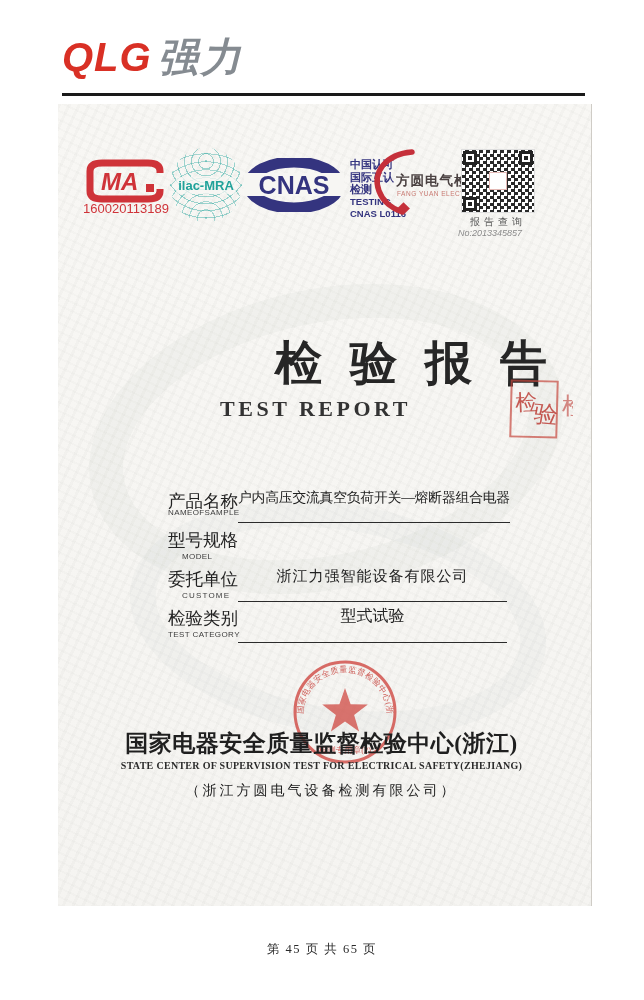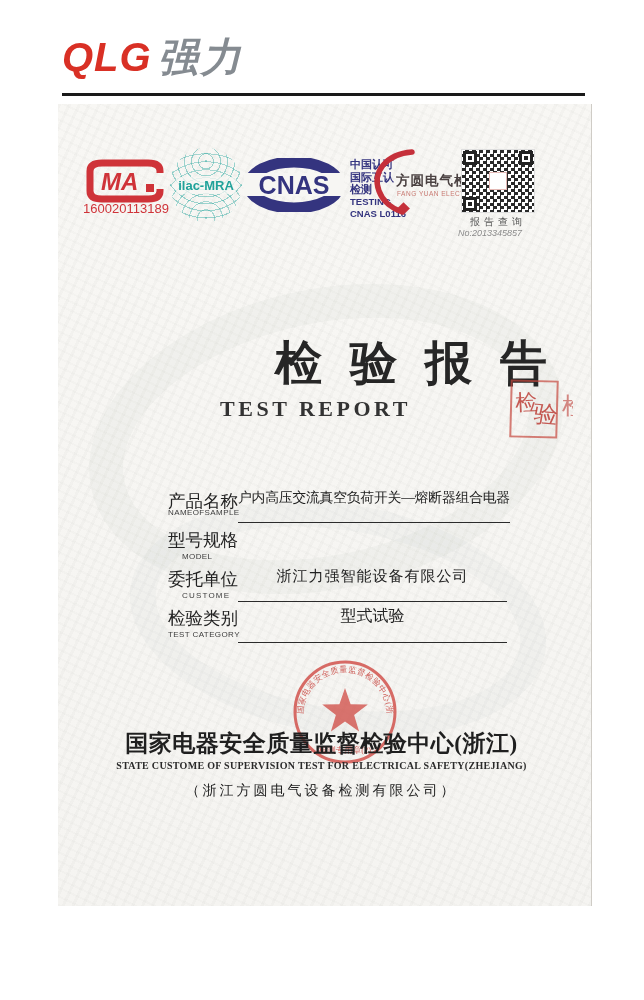--- a/index.html
+++ b/index.html
@@ -185,17 +185,18 @@
       </defs>
       <circle cx="55" cy="55" r="50" fill="none" stroke="rgba(207,72,66,.8)" stroke-width="3"></circle>
       <polygon points="55,31 60.6,47.2 77.8,47.6 64.1,58 69.1,74.4 55,64.6 40.9,74.4 45.9,58 32.2,47.6 49.4,47.2" fill="rgba(207,72,66,.75)"></polygon>
       <text font-size="8.2" fill="rgba(200,66,60,.85)" letter-spacing="0.4">
         <textPath href="#ringpath" startOffset="0">国家电器安全质量监督检验中心(浙江)</textPath>
       </text>
       <text x="55" y="96" text-anchor="middle" font-size="8.5" fill="rgba(200,66,60,.85)">检测专用章(2)</text>
     </svg>
 
     <div class="issuer-cn">国家电器安全质量监督检验中心(浙江)</div>
-    <div class="issuer-en">STATE CUSTOME OF SUPERVISION TEST FOR ELECTRICAL SAFETY(ZHEJIANG)</div>
+    <div class="issuer-en">STATE CENTER OF SUPERVISION TEST FOR ELECTRICAL SAFETY(ZHEJIANG)</div>
     <div class="issuer-co">（浙江方圆电气设备检测有限公司）</div>
   </div>
 
+  <div class="pagenum">第 45 页 共 65 页</div>
 </div>
 
 </body></html>

